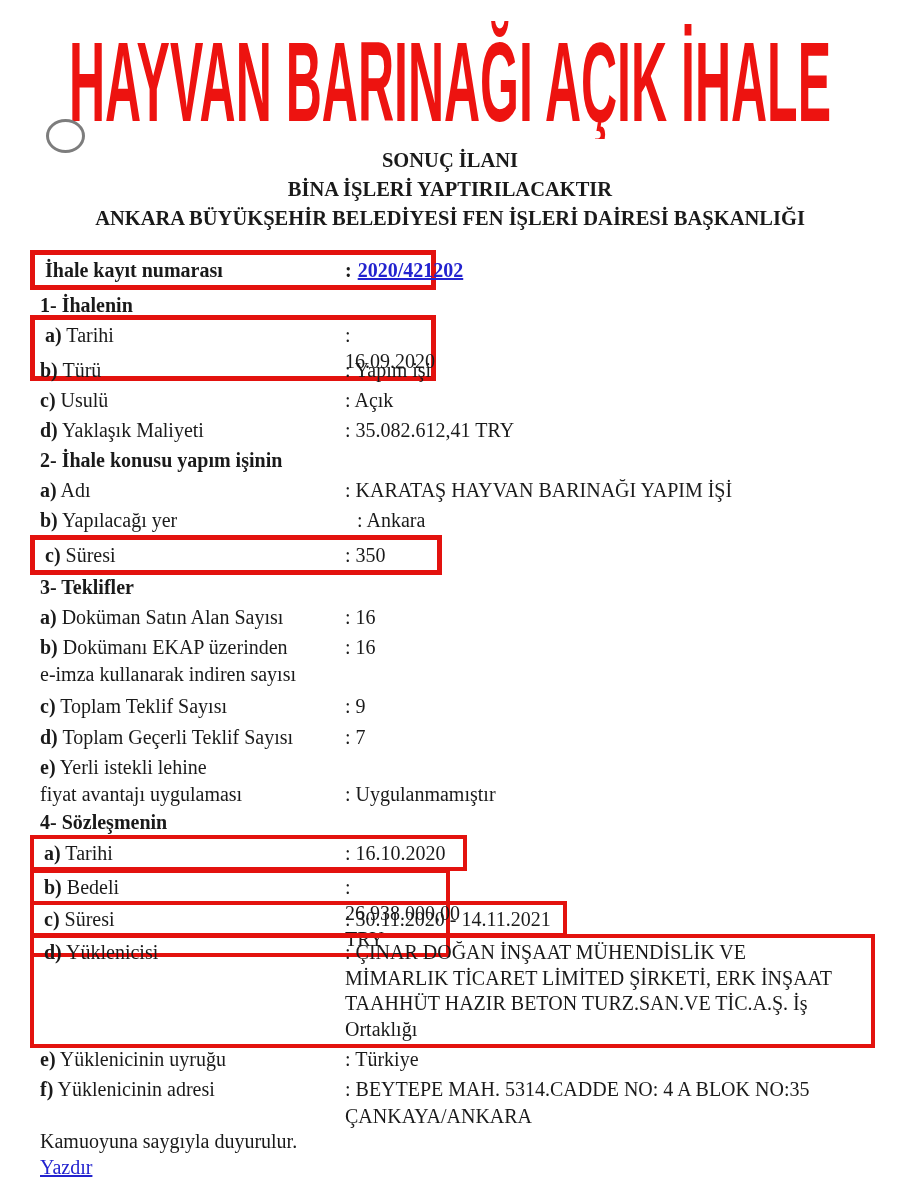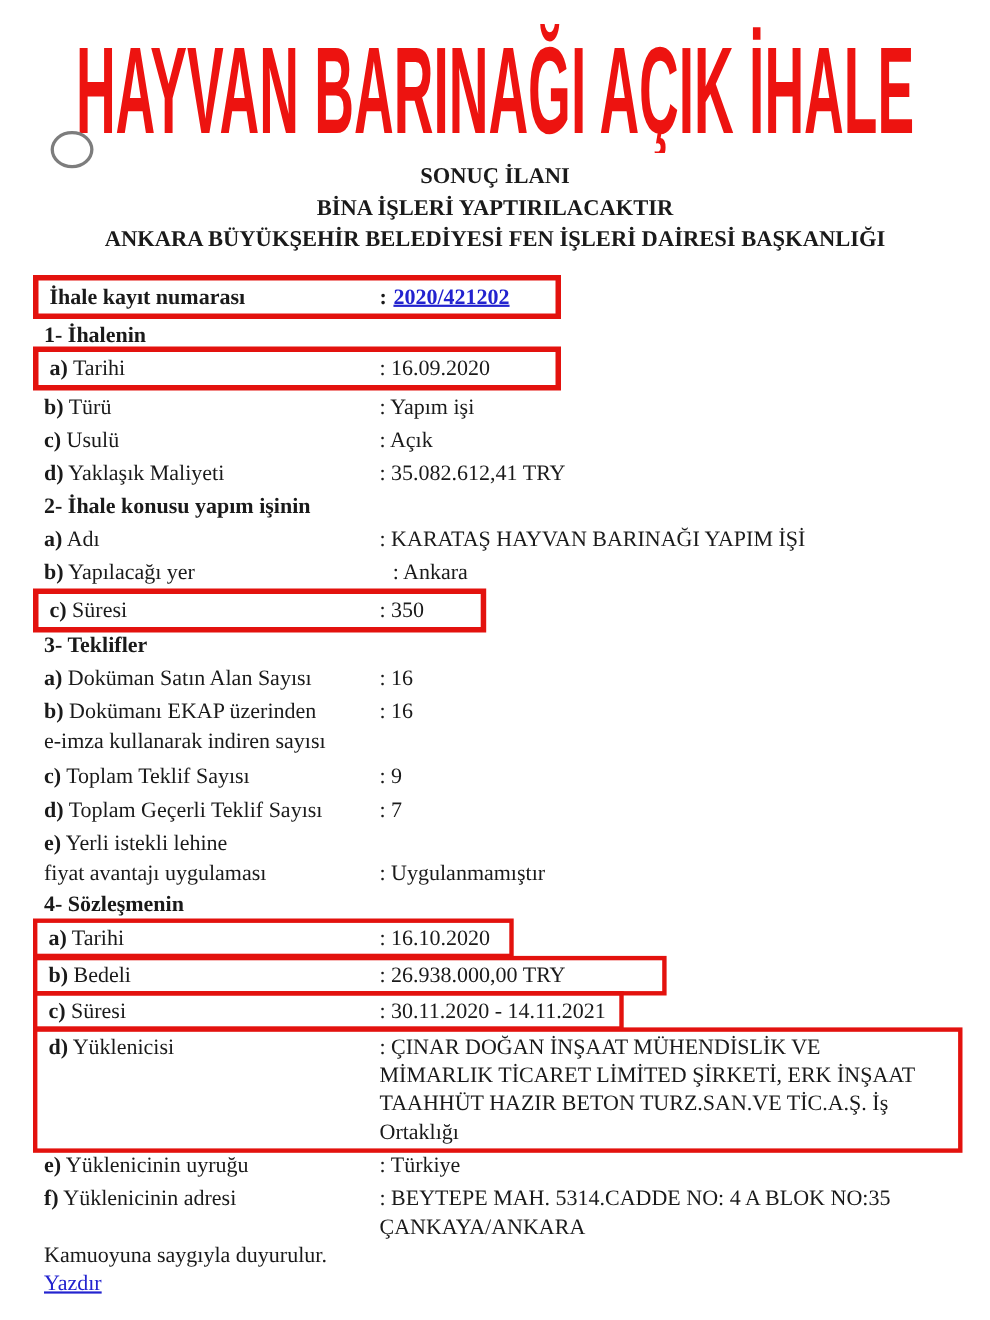--- a/index.html
+++ b/index.html
@@ -51,22 +51,22 @@
   .boxbig{
     border:4px solid var(--red);
     padding:2px 0 2px 10px;line-height:25.5px;
   }
   .boxbig .lab{width:301px;}
   a.doc-link{
     color:var(--link-blue);text-decoration:underline;cursor:pointer;
   }
   .record-link{font-weight:bold;margin-left:6px;}
   .colon-b{font-weight:bold;}
-  .w442{width:480px;} .w412{width:412px;} .w437{width:437px;}
-  .w500{width:576px;} .w537{width:537px;} .w845{width:845px;}
+  .w442{width:406px;} .w412{width:412px;} .w437{width:437px;}
+  .w500{width:420px;} .w537{width:537px;} .w845{width:845px;}
 </style>
 </head>
 <body>
 
 <svg class="banner-svg" width="900" height="125">
   <text x="450" y="88" text-anchor="middle" font-size="92" textLength="762" lengthAdjust="spacingAndGlyphs">HAYVAN BARINAĞI AÇIK İHALE</text>
 </svg>
 
 <div class="circle"></div>
 

